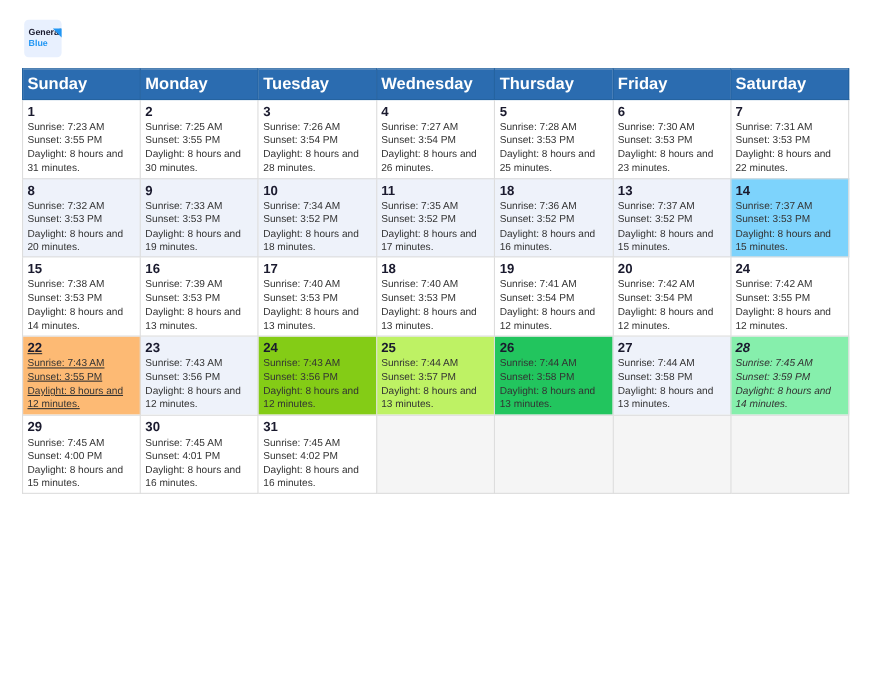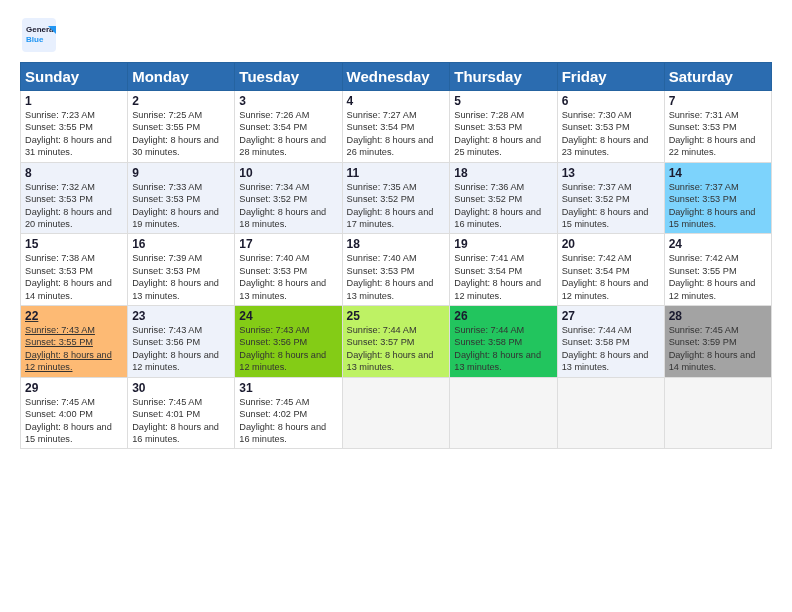--- a/index.html
+++ b/index.html
@@ -225,21 +225,21 @@
           <span class="cell-text">Sunrise: 7:44 AM<br>Sunset: 3:57 PM<br>Daylight: 8 hours and 13 minutes.</span>
         </td>
           <td style="background: #22c55e;">
           <span class="day-num">26</span>
           <span class="cell-text">Sunrise: 7:44 AM<br>Sunset: 3:58 PM<br>Daylight: 8 hours and 13 minutes.</span>
         </td>
           <td style="background: rgb(238, 242, 250);">
           <span class="day-num">27</span>
           <span class="cell-text">Sunrise: 7:44 AM<br>Sunset: 3:58 PM<br>Daylight: 8 hours and 13 minutes.</span>
         </td>
-          <td style="background: #a3a3a3;">
+          <td style="background: #86efac; font-style: italic;">
           <span class="day-num">28</span>
           <span class="cell-text">Sunrise: 7:45 AM<br>Sunset: 3:59 PM<br>Daylight: 8 hours and 14 minutes.</span>
         </td>
         </tr>
         <tr>
           <td>
           <span class="day-num">29</span>
           <span class="cell-text">Sunrise: 7:45 AM<br>Sunset: 4:00 PM<br>Daylight: 8 hours and 15 minutes.</span>
         </td>
           <td>

